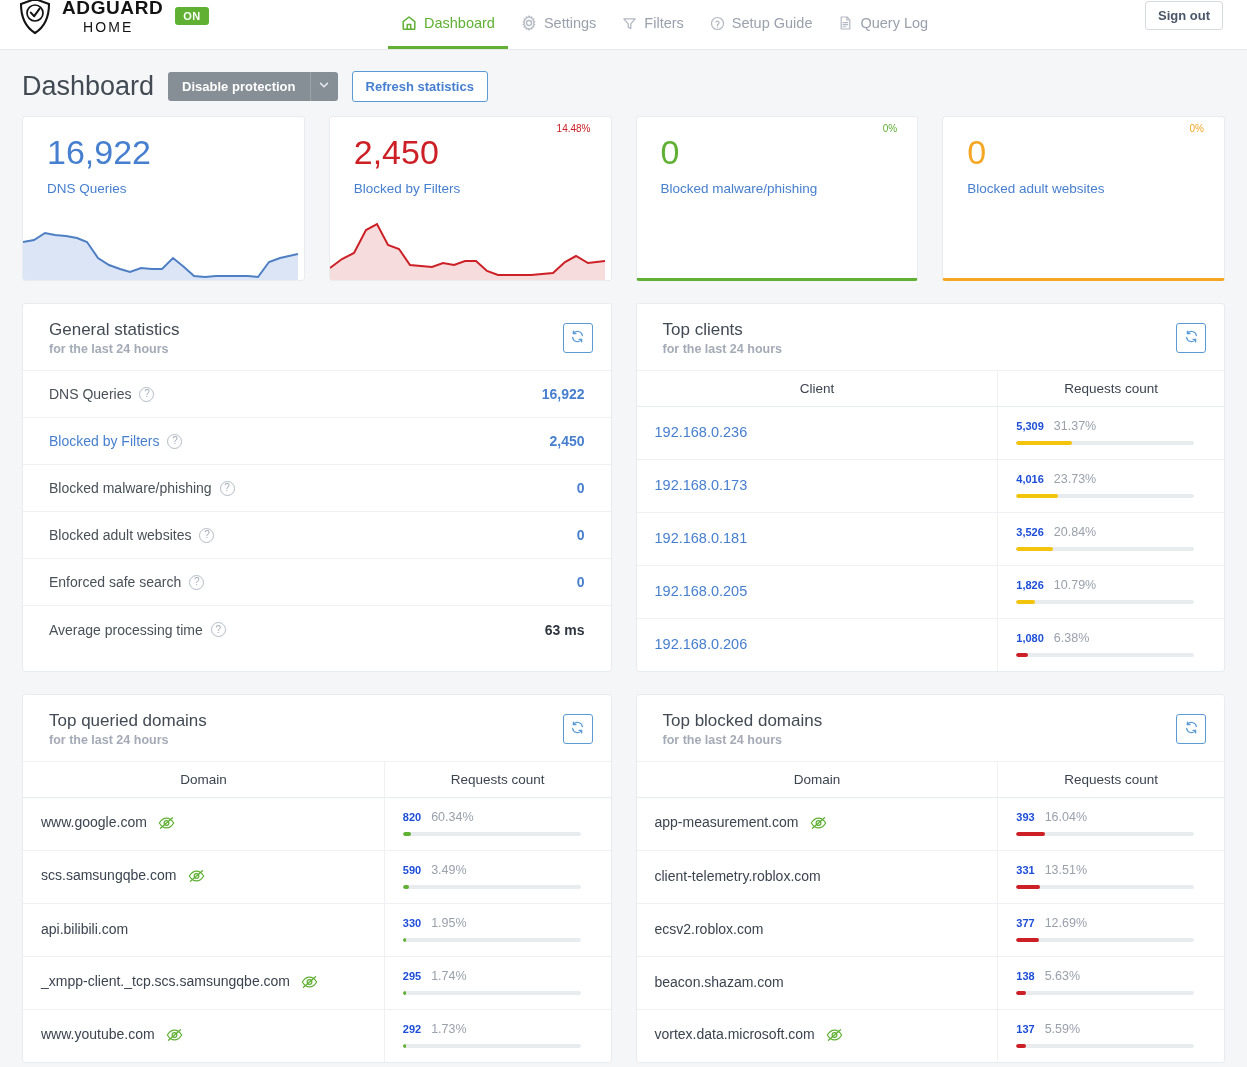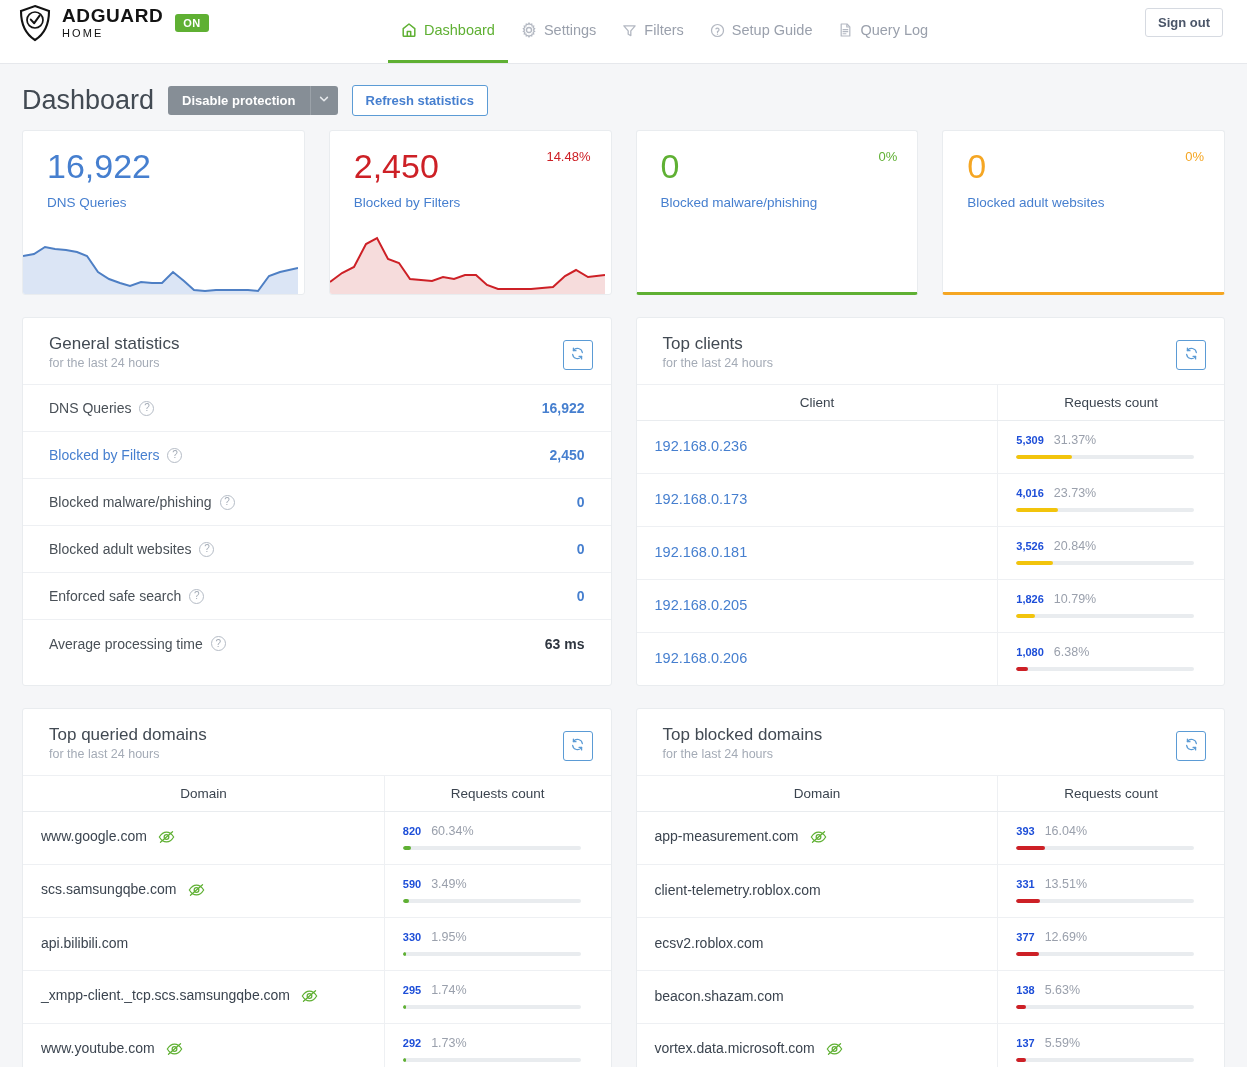--- a/index.html
+++ b/index.html
@@ -7,38 +7,39 @@
   html, body {
     margin: 0; padding: 0;
     width: 1247px; height: 1067px;
     background: #f5f6f8;
     font-family: "Liberation Sans", sans-serif;
     -webkit-font-smoothing: antialiased;
   }
 
   
   .topbar {
-    height: 64px;
+    height: 50px;
     background: #ffffff;
     border-bottom: 1px solid #e6e8ec;
     display: flex;
     align-items: center;
     padding: 0 24px 18px 18px;
     position: relative;
   }
   .brand { display: flex; align-items: center; gap: 10px; }
   .brand-shield { width: 34px; height: 38px; flex: none; }
   .brand-words { display: flex; flex-direction: column; line-height: 1; }
   .brand-title {
     font-size: 19px; font-weight: bold; letter-spacing: 0.6px;
     color: #131313;
   }
   .brand-sub {
-    font-size: 11px; letter-spacing: 2.1px; color: #131313;
+    font-size: 14px; letter-spacing: 2.1px; color: #131313;
     margin-top: 3px;
+    margin-left: 21px;
   }
   .on-badge {
     margin-left: 12px;
     background: #67b279;
     background: #5fb033;
     color: #fff;
     font-size: 11px;
     font-weight: bold;
     padding: 3px 8px;
     border-radius: 3px;
@@ -150,22 +151,22 @@
   .card-num.green{ color: #5fb033; }
   .card-num.orange{ color: #f5a623; }
   .card-label {
     position: absolute;
     left: 24px; top: 64px;
     font-size: 13.5px;
     color: #467fcf;
   }
   .card-pct {
     position: absolute;
-    right: 20px; top: 18px;
-    font-size: 13px;
+    right: 20px; top: 6px;
+    font-size: 10px;
   }
   .card-pct.red { color: #cd2026; }
   .card-pct.green { color: #5fb033; }
   .card-pct.orange { color: #f5a623; }
   .spark {
     position: absolute;
     left: 0; right: 0; bottom: 0;
     height: 62px;
     display: block;
   }
@@ -178,28 +179,28 @@
     margin-bottom: 22px;
   }
   .panel {
     flex: 1 1 0;
     background: #fff;
     border: 1px solid #e9ecef;
     border-radius: 3px;
     overflow: hidden;
   }
   .panel-head {
-    display: flex; align-items: flex-end;
+    display: flex; align-items: center;
     padding: 16px 18px 14px 26px;
     border-bottom: 1px solid #eef0f3;
   }
   .panel-title {
     font-size: 17px; color: #424a53; margin: 0 0 2px 0; font-weight: normal;
   }
-  .panel-sub { font-size: 12.5px; color: #a4abb6; }
+  .panel-sub { font-size: 12.5px; color: #a4abb6; font-weight: bold; }
   .refresh-btn {
     margin-left: auto;
     width: 30px; height: 30px;
     border: 1px solid #5b9bd5;
     border-radius: 3px;
     background: #fff;
     display: flex; align-items: center; justify-content: center;
     cursor: pointer;
     flex: none;
   }

